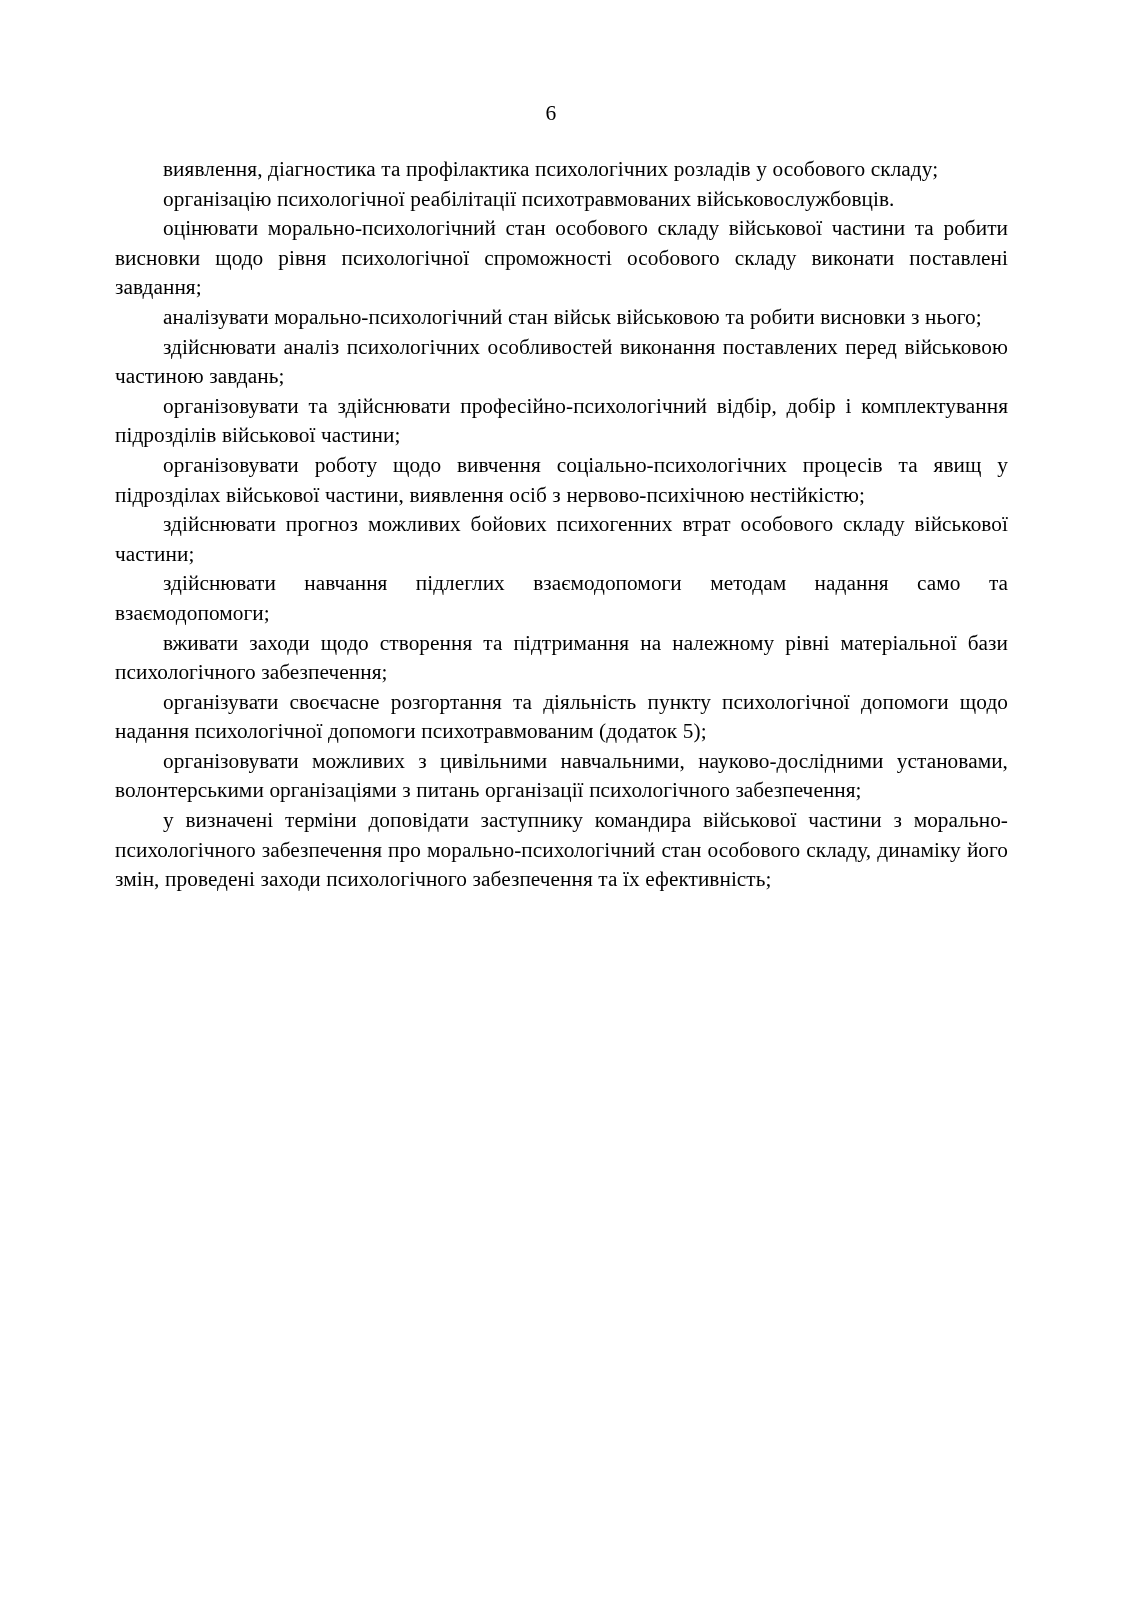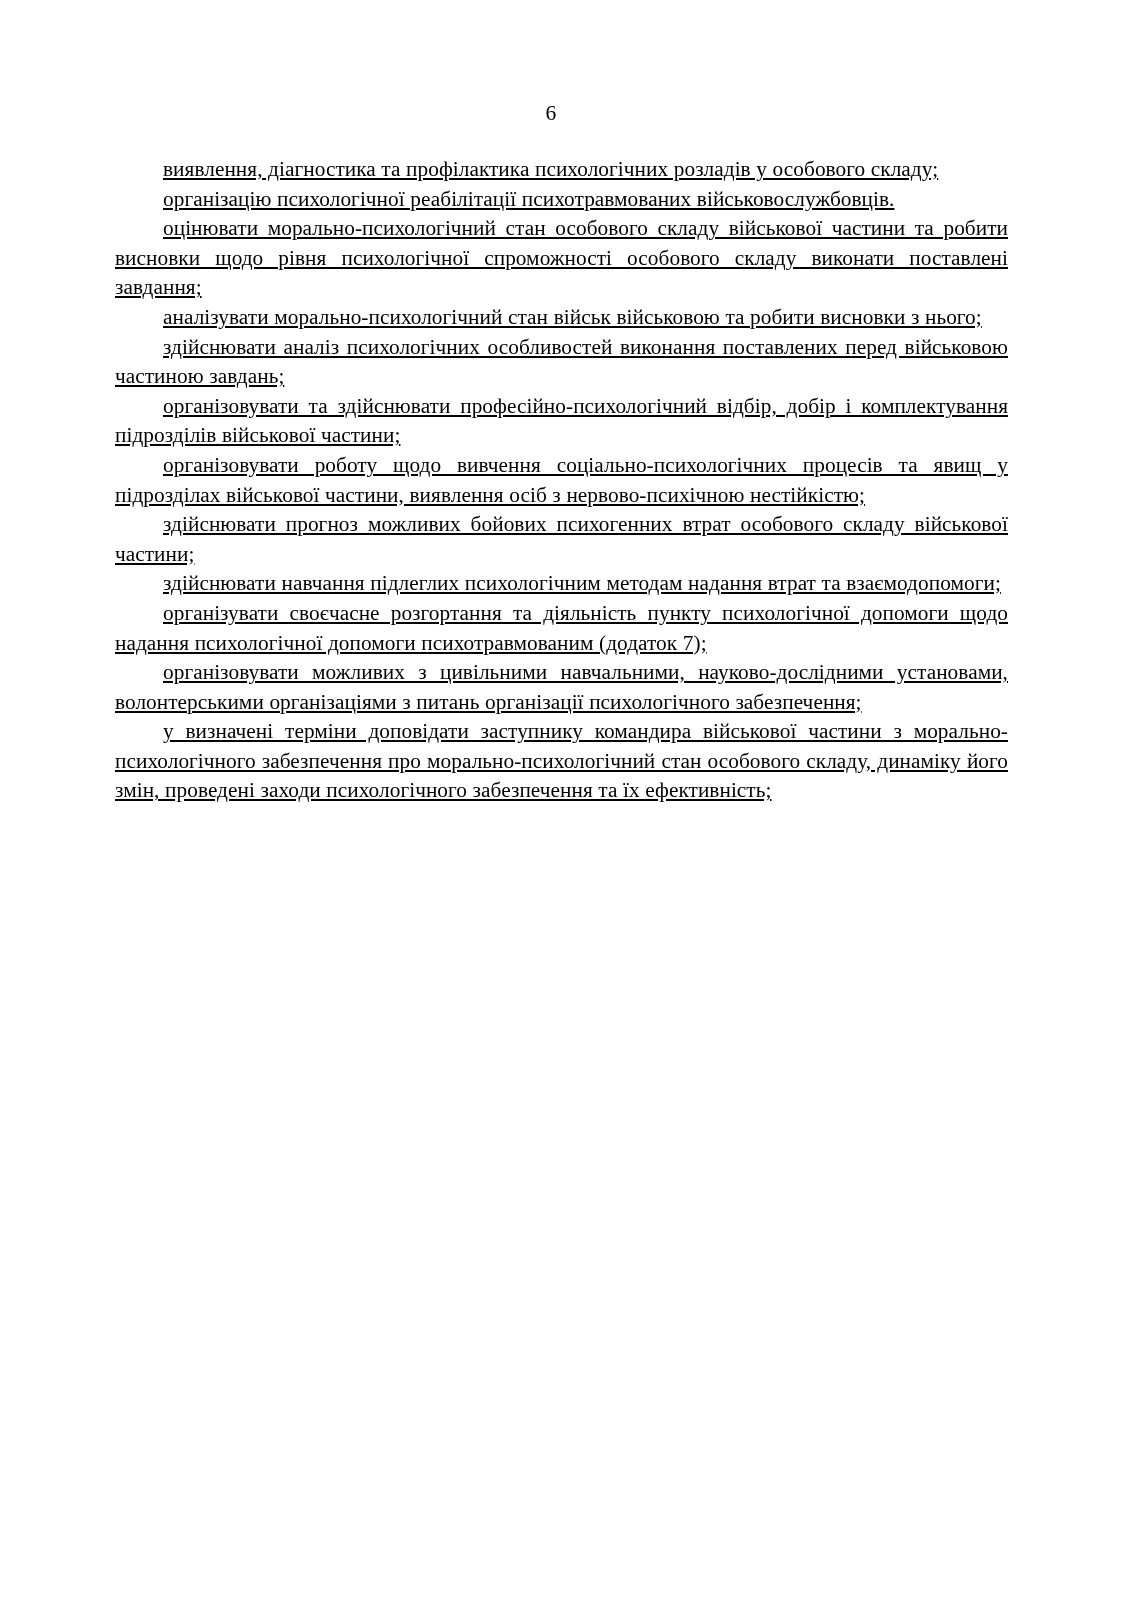--- a/index.html
+++ b/index.html
@@ -46,21 +46,20 @@
     text-justify: inter-word;
     letter-spacing: 0.05px;
     word-spacing: 0.2px;
   }
 
   .body-text p {
     margin: 0;
     padding: 0;
     text-indent: 48px;
     text-align: justify;
-    text-decoration: underline;
   }
 
   
   .body-text p:last-child {
     text-align: justify;
   }
 </style>
 </head>
 <body>
 
@@ -70,19 +69,20 @@
 
   <div class="body-text">
       <p>виявлення, діагностика та профілактика психологічних розладів у особового складу;</p>
       <p>організацію психологічної реабілітації психотравмованих військовослужбовців.</p>
       <p>оцінювати морально-психологічний стан особового складу військової частини та робити висновки щодо рівня психологічної спроможності особового складу виконати поставлені завдання;</p>
       <p>аналізувати морально-психологічний стан військ військовою та робити висновки з нього;</p>
       <p>здійснювати аналіз психологічних особливостей виконання поставлених перед військовою частиною завдань;</p>
       <p>організовувати та здійснювати професійно-психологічний відбір, добір і комплектування підрозділів військової частини;</p>
       <p>організовувати роботу щодо вивчення соціально-психологічних процесів та явищ у підрозділах військової частини, виявлення осіб з нервово-психічною нестійкістю;</p>
       <p>здійснювати прогноз можливих бойових психогенних втрат особового складу військової частини;</p>
-      <p>здійснювати навчання підлеглих психологічним методам надання втрат та взаємодопомоги;</p>
-      <p>організувати своєчасне розгортання та діяльність пункту психологічної допомоги щодо надання психологічної допомоги психотравмованим (додаток 7);</p>
+      <p>здійснювати навчання підлеглих взаємодопомоги методам надання само та взаємодопомоги;</p>
+      <p>вживати заходи щодо створення та підтримання на належному рівні матеріальної бази психологічного забезпечення;</p>
+      <p>організувати своєчасне розгортання та діяльність пункту психологічної допомоги щодо надання психологічної допомоги психотравмованим (додаток 5);</p>
       <p>організовувати можливих з цивільними навчальними, науково-дослідними установами, волонтерськими організаціями з питань організації психологічного забезпечення;</p>
       <p>у визначені терміни доповідати заступнику командира військової частини з морально-психологічного забезпечення про морально-психологічний стан особового складу, динаміку його змін, проведені заходи психологічного забезпечення та їх ефективність;</p>
     </div>
 
 </div>
 
 </body></html>

